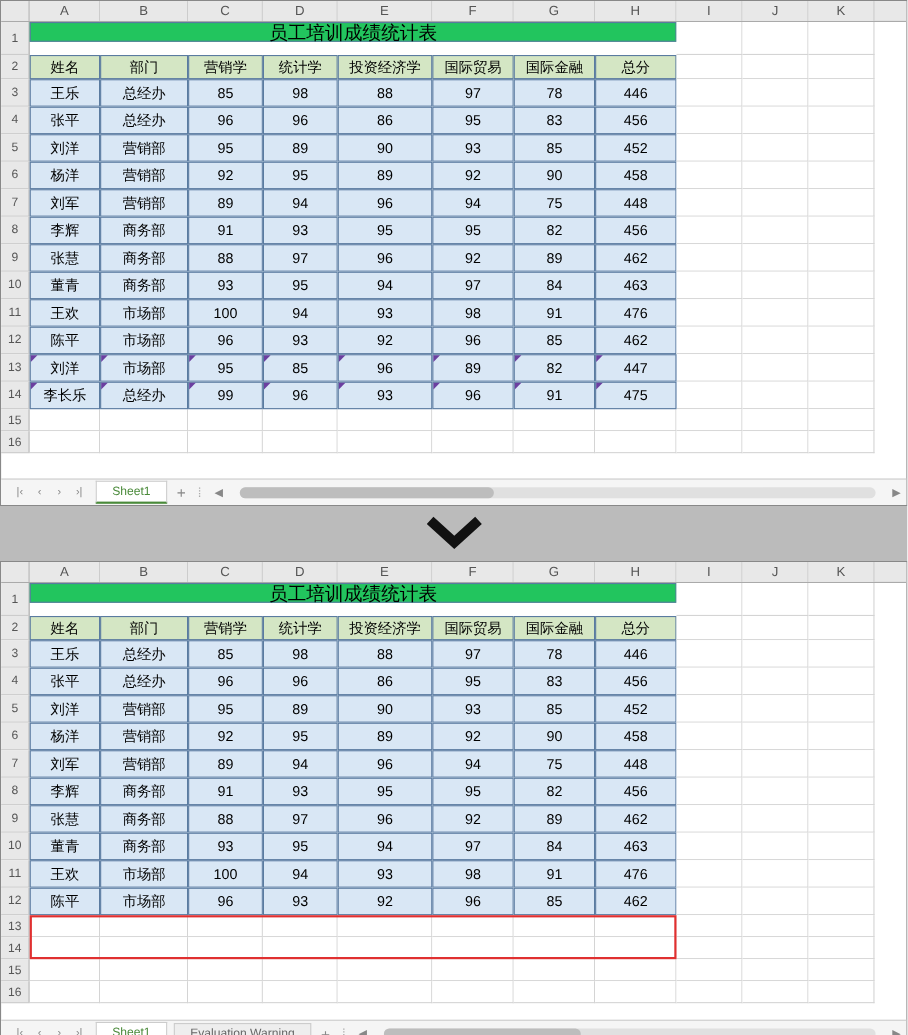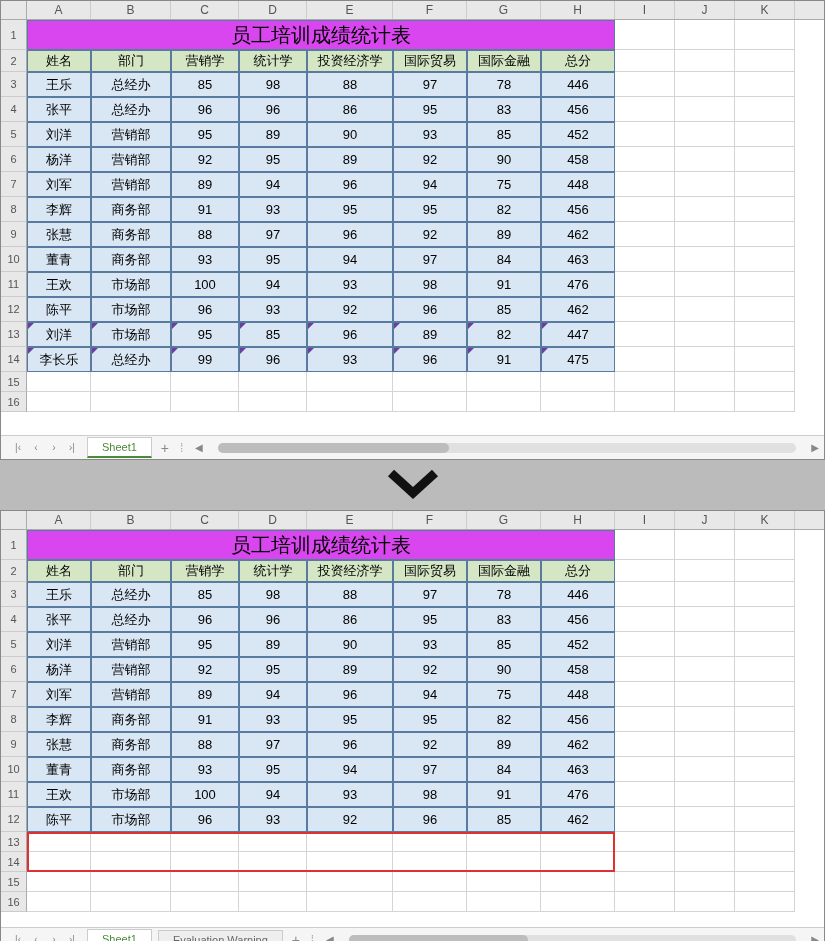--- a/index.html
+++ b/index.html
@@ -11,21 +11,21 @@
     .arrow svg { width: 60px; height: 40px; }
 
     .grid { position: relative; }
     .col-headers { display: flex; background: #e8e8e8; border-bottom: 1px solid #aaa; }
     .corner { width: 26px; height: 18px; border-right: 1px solid #aaa; background: #e8e8e8; }
     .col-h { height: 18px; display: flex; align-items: center; justify-content: center; border-right: 1px solid #ccc; color: #555; font-size: 12px; background: #e8e8e8; }
     .row { display: flex; }
     .row-h { width: 26px; display: flex; align-items: center; justify-content: center; border-right: 1px solid #aaa; border-bottom: 1px solid #ccc; background: #e8e8e8; color: #555; font-size: 11px; }
     .cell { border-right: 1px solid #d4d4d4; border-bottom: 1px solid #d4d4d4; display: flex; align-items: center; justify-content: center; font-size: 13px; }
 
-    .title-row .cell-merged { background: #d946ef; border: 1px solid #5a7ba0; font-size: 20px; font-family: "SimSun", serif; font-weight: normal; height: 30px; display: flex; align-items: center; justify-content: center; }
+    .title-row .cell-merged { background: #22c55e; border: 1px solid #5a7ba0; font-size: 17px; font-family: "SimSun", serif; font-weight: normal; height: 18px; display: flex; align-items: center; justify-content: center; }
     .header-row .data-cell { background: #d4e6c4; border: 1px solid #5a7ba0; font-size: 13px; height: 22px; }
     .data-row .data-cell { background: #d9e7f5; border: 1px solid #5a7ba0; height: 25px; font-size: 13px; }
     .data-row .data-cell.name, .data-row .data-cell.dept { font-family: "SimSun", serif; }
 
     .highlight-row .data-cell { position: relative; }
     .highlight-mark { position: absolute; top: 0; left: 0; width: 0; height: 0; border-style: solid; border-width: 6px 6px 0 0; border-color: #6b3fa0 transparent transparent transparent; }
 
     .deleted-outline { position: absolute; border: 2px solid #e03030; pointer-events: none; }
 
     .empty-cell { background: #fff; }

